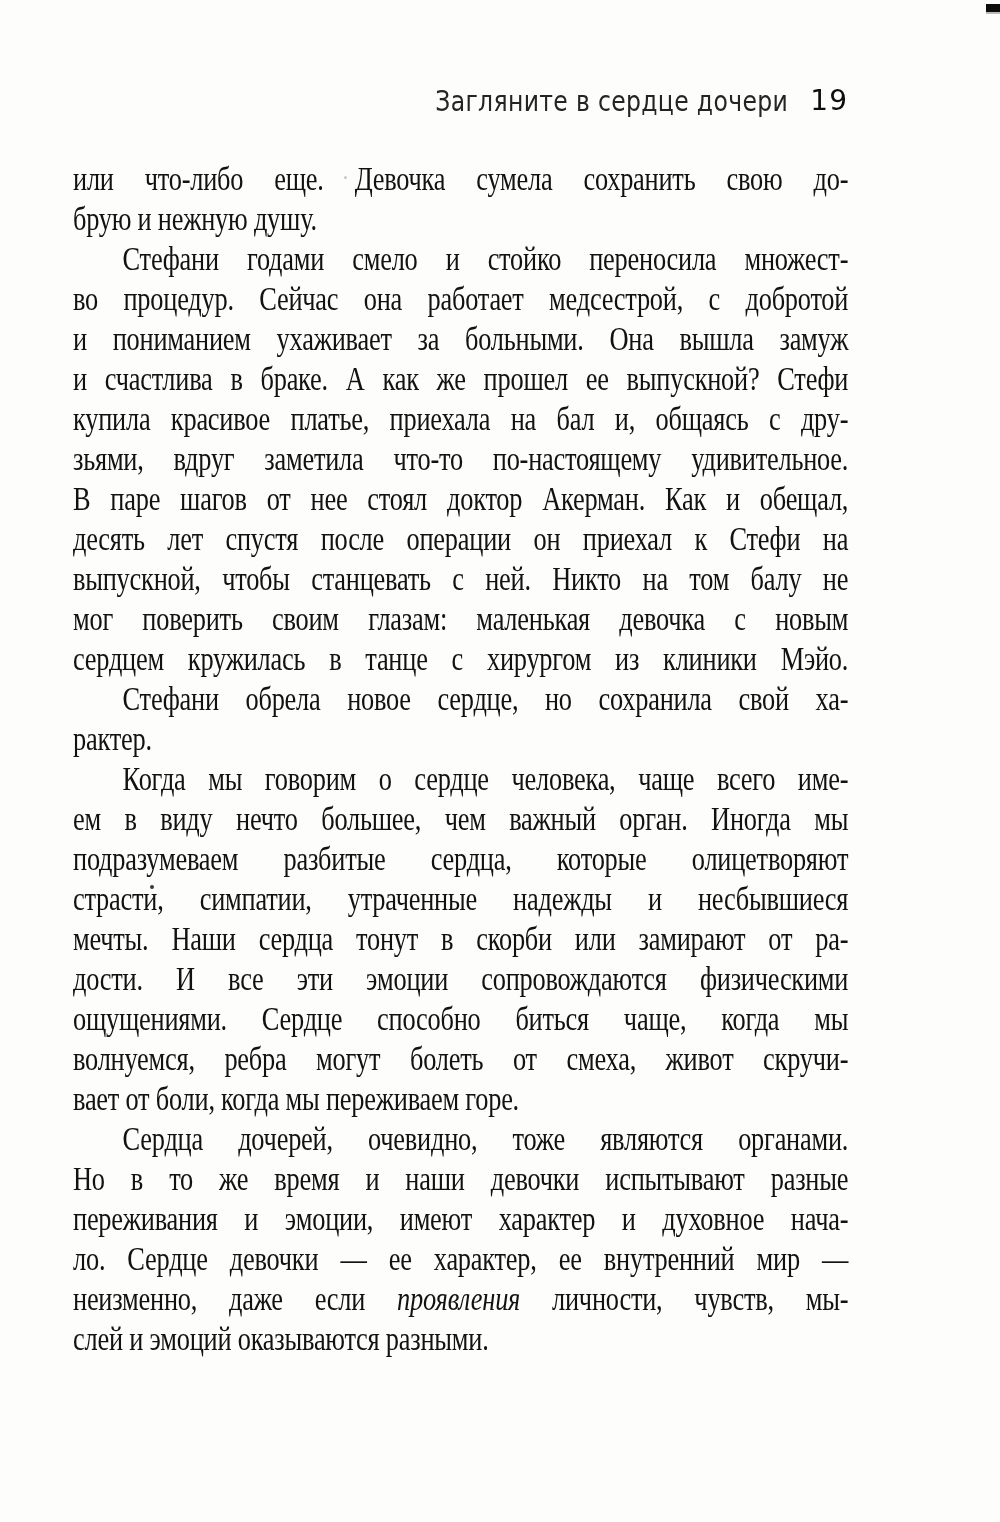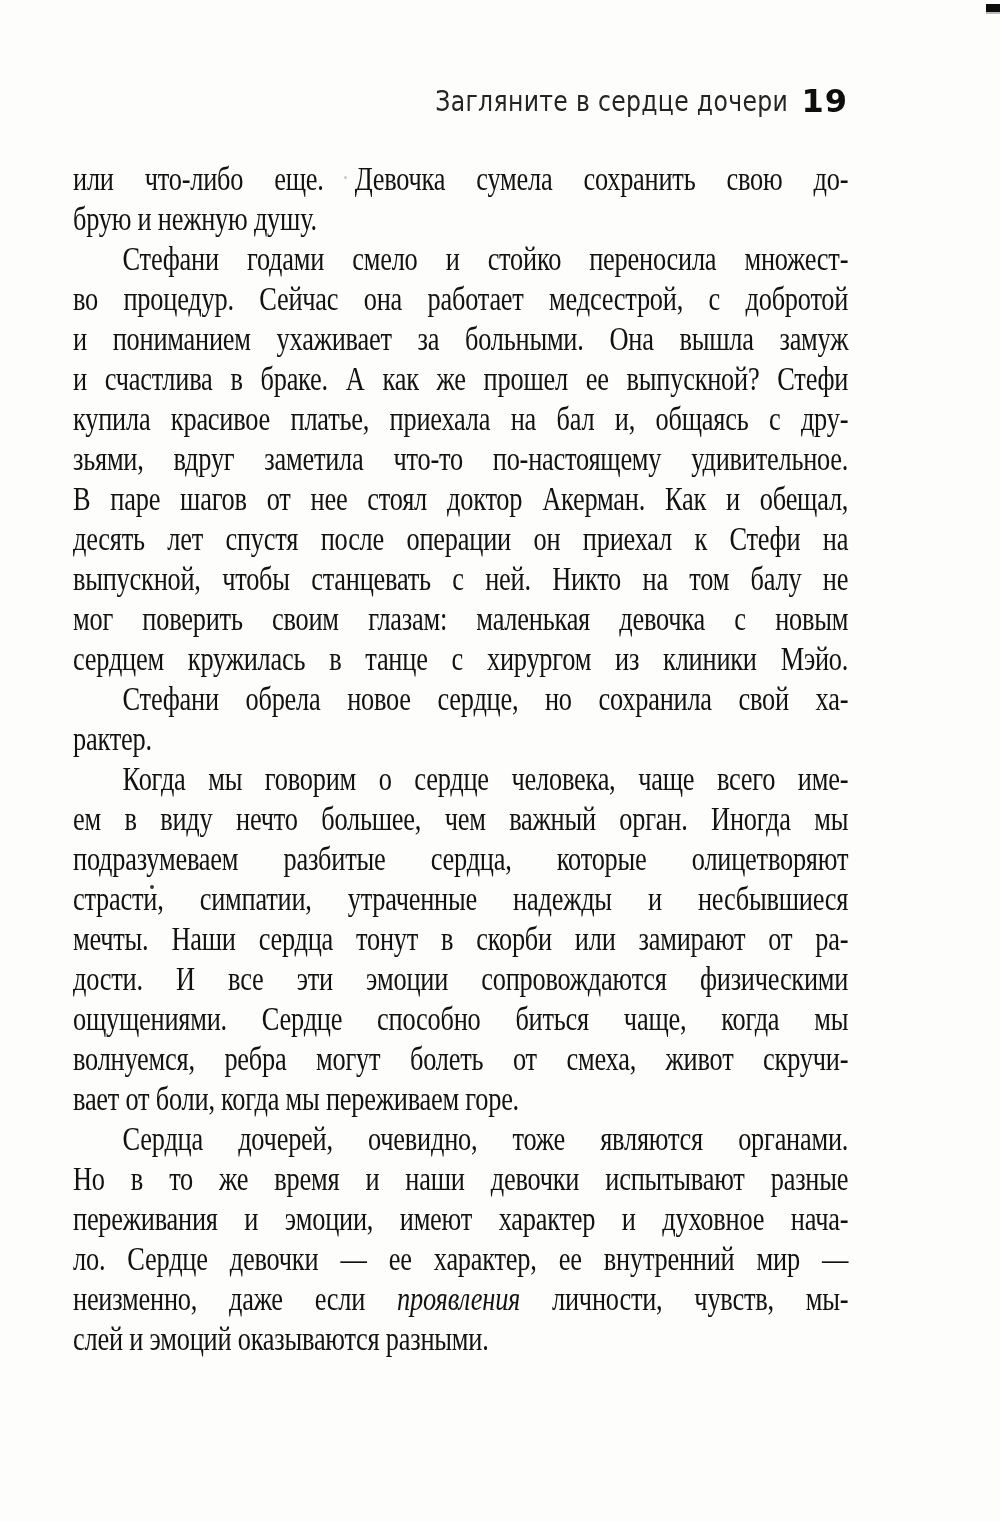--- a/index.html
+++ b/index.html
@@ -20,22 +20,22 @@
     letter-spacing:0.4px;
     color:#242424;
     white-space:nowrap;
     transform:scaleX(0.84);
     transform-origin:100% 0;
   }
   .running-header-pagenum {
     position:absolute;
     top:86px; right:152px;
     font-family:"DejaVu Sans", sans-serif;
-    font-weight:bold;
-    font-size:32px; line-height:30px;
+    font-weight:normal;
+    font-size:28px; line-height:30px;
     letter-spacing:1px;
     color:#0e0e0e;
     text-align:center;
   }
   
   .text-block {
     position:absolute;
     left:73px; top:159px;
     width:969px;
     transform:scaleX(0.8);

